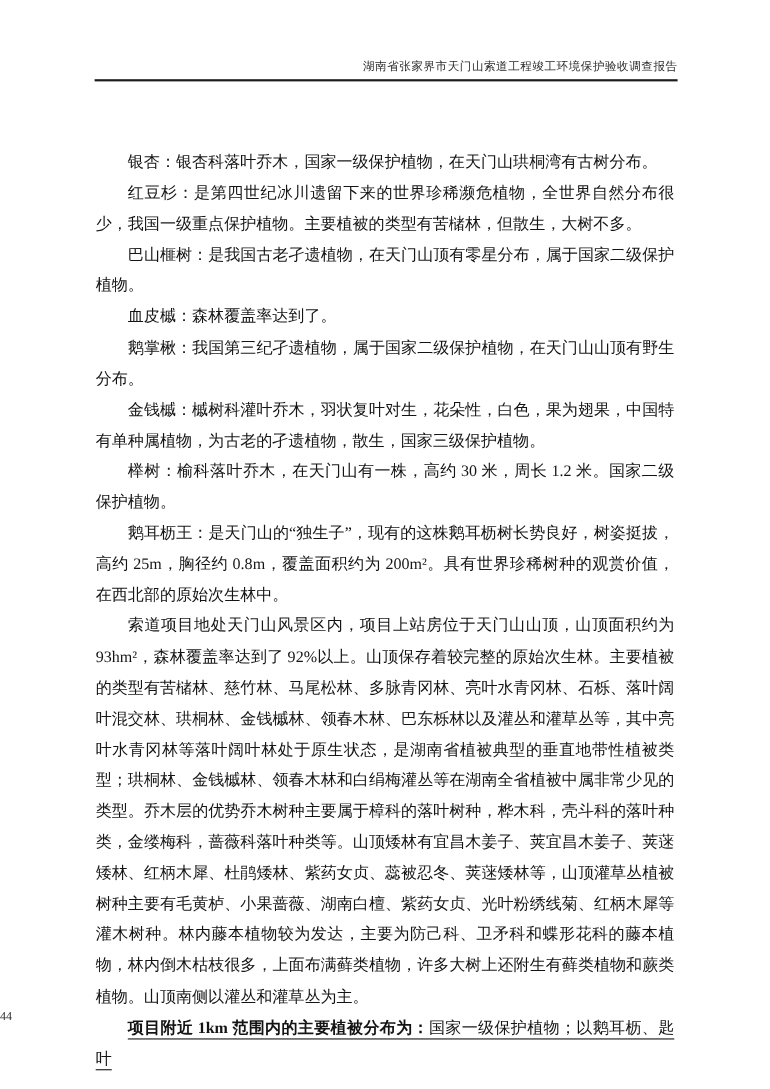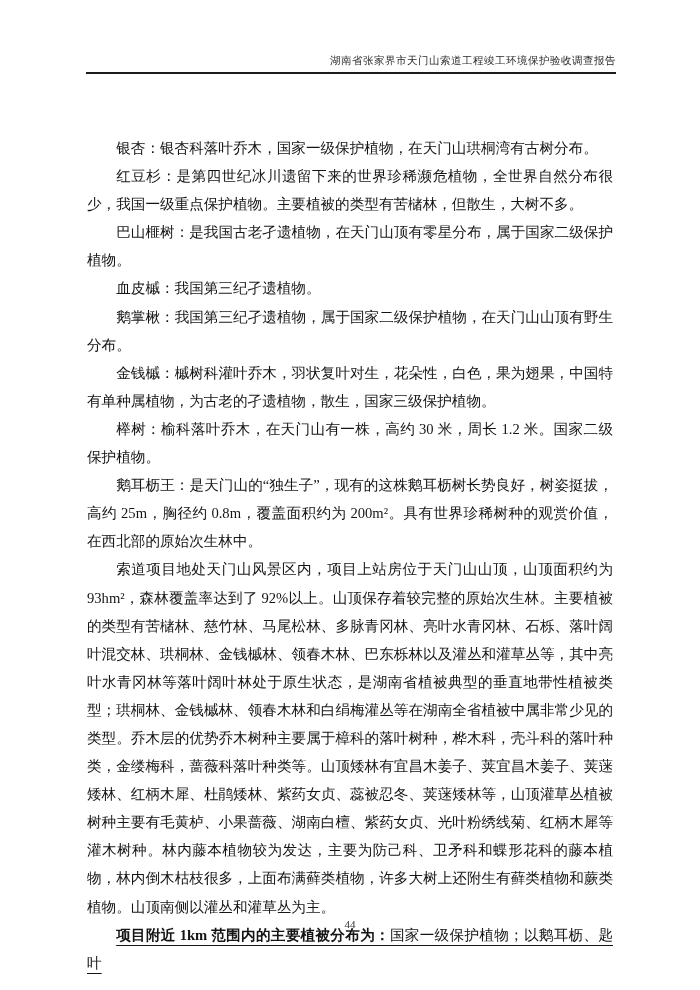--- a/index.html
+++ b/index.html
@@ -49,42 +49,42 @@
     text-decoration: underline;
     text-underline-offset: 5px;
     text-decoration-thickness: 1px;
   }
   .para-underlined .lead {
     font-weight: bold;
   }
   .doc-footer {
     position: absolute;
     top: 914px; left: 0; width: 700px;
-    text-align: center;
+    text-align: left;
   }
   .page-number {
     font-size: 11px;
     color: #333333;
   }
 </style>
 </head>
 <body>
 
 <div class="page">
 
   <header class="doc-header">
     <div class="doc-header-title">湖南省张家界市天门山索道工程竣工环境保护验收调查报告</div>
     <div class="doc-header-rule"></div>
   </header>
 
   <main class="doc-body">
     <p>银杏：银杏科落叶乔木，国家一级保护植物，在天门山珙桐湾有古树分布。</p>
     <p>红豆杉：是第四世纪冰川遗留下来的世界珍稀濒危植物，全世界自然分布很少，我国一级重点保护植物。主要植被的类型有苦槠林，但散生，大树不多。</p>
     <p>巴山榧树：是我国古老孑遗植物，在天门山顶有零星分布，属于国家二级保护植物。</p>
-    <p>血皮槭：我国第三纪孑遗植物。</p>
+    <p>血皮槭：森林覆盖率达到了。</p>
     <p>鹅掌楸：我国第三纪孑遗植物，属于国家二级保护植物，在天门山山顶有野生分布。</p>
     <p>金钱槭：槭树科灌叶乔木，羽状复叶对生，花朵性，白色，果为翅果，中国特有单种属植物，为古老的孑遗植物，散生，国家三级保护植物。</p>
     <p>榉树：榆科落叶乔木，在天门山有一株，高约 30 米，周长 1.2 米。国家二级保护植物。</p>
     <p>鹅耳枥王：是天门山的“独生子”，现有的这株鹅耳枥树长势良好，树姿挺拔，高约 25m，胸径约 0.8m，覆盖面积约为 200m²。具有世界珍稀树种的观赏价值，在西北部的原始次生林中。</p>
     <p>索道项目地处天门山风景区内，项目上站房位于天门山山顶，山顶面积约为93hm²，森林覆盖率达到了 92%以上。山顶保存着较完整的原始次生林。主要植被的类型有苦槠林、慈竹林、马尾松林、多脉青冈林、亮叶水青冈林、石栎、落叶阔叶混交林、珙桐林、金钱槭林、领春木林、巴东栎林以及灌丛和灌草丛等，其中亮叶水青冈林等落叶阔叶林处于原生状态，是湖南省植被典型的垂直地带性植被类型；珙桐林、金钱槭林、领春木林和白绢梅灌丛等在湖南全省植被中属非常少见的类型。乔木层的优势乔木树种主要属于樟科的落叶树种，桦木科，壳斗科的落叶种类，金缕梅科，蔷薇科落叶种类等。山顶矮林有宜昌木姜子、荚宜昌木姜子、荚蒾矮林、红柄木犀、杜鹃矮林、紫药女贞、蕊被忍冬、荚蒾矮林等，山顶灌草丛植被树种主要有毛黄栌、小果蔷薇、湖南白檀、紫药女贞、光叶粉绣线菊、红柄木犀等灌木树种。林内藤本植物较为发达，主要为防己科、卫矛科和蝶形花科的藤本植物，林内倒木枯枝很多，上面布满藓类植物，许多大树上还附生有藓类植物和蕨类植物。山顶南侧以灌丛和灌草丛为主。</p>
     <p class="para-underlined"><span class="lead">项目附近 1km 范围内的主要植被分布为：</span><span>国家一级保护植物；以鹅耳枥、匙叶</span></p>
   </main>
 
   <footer class="doc-footer">
     <span class="page-number">44</span>

